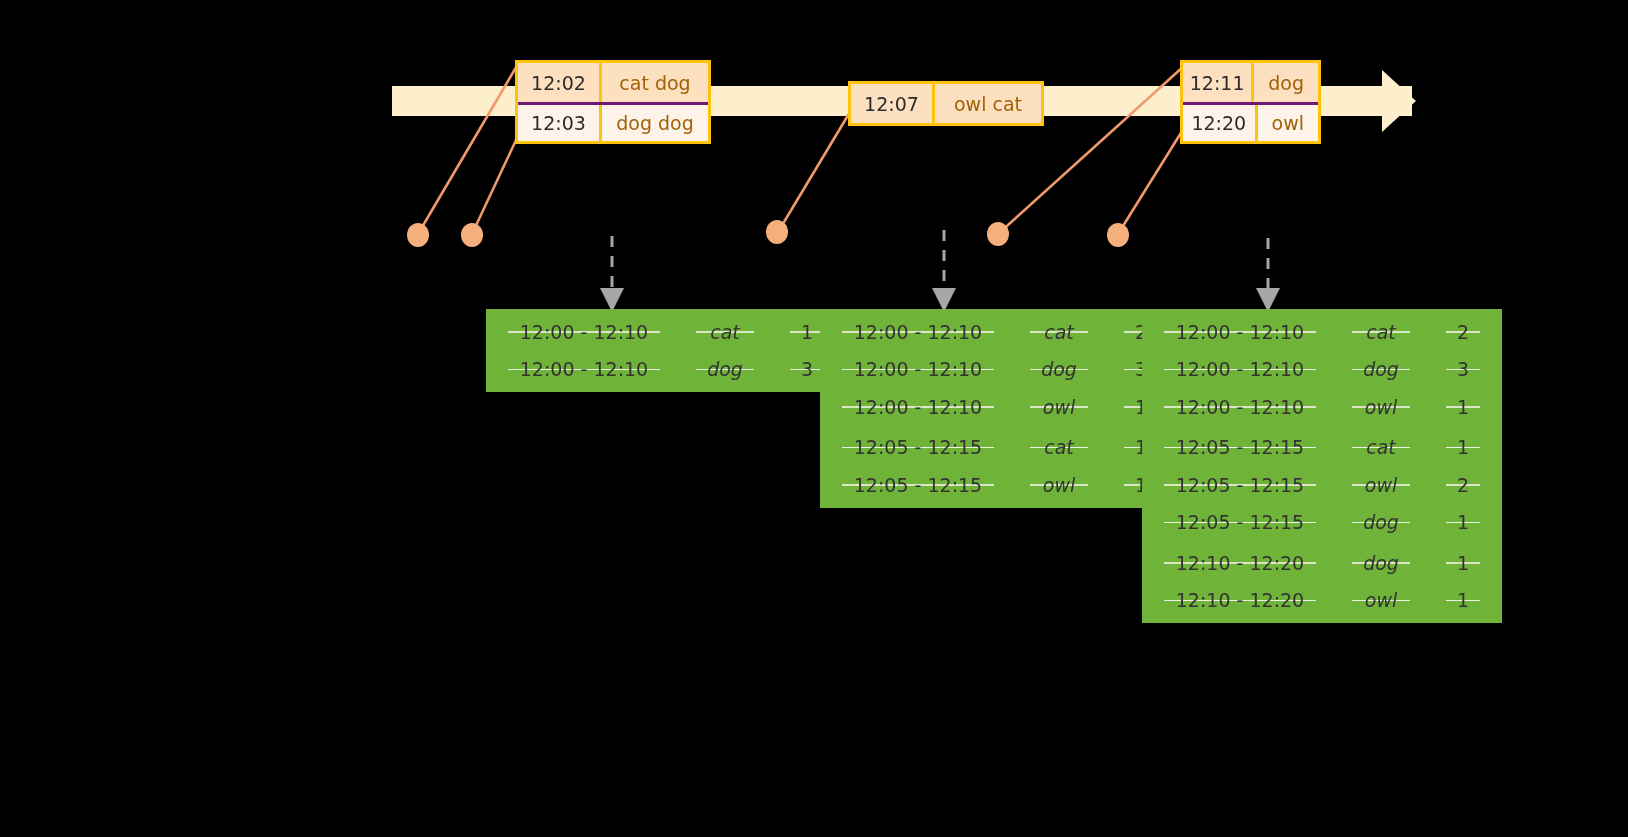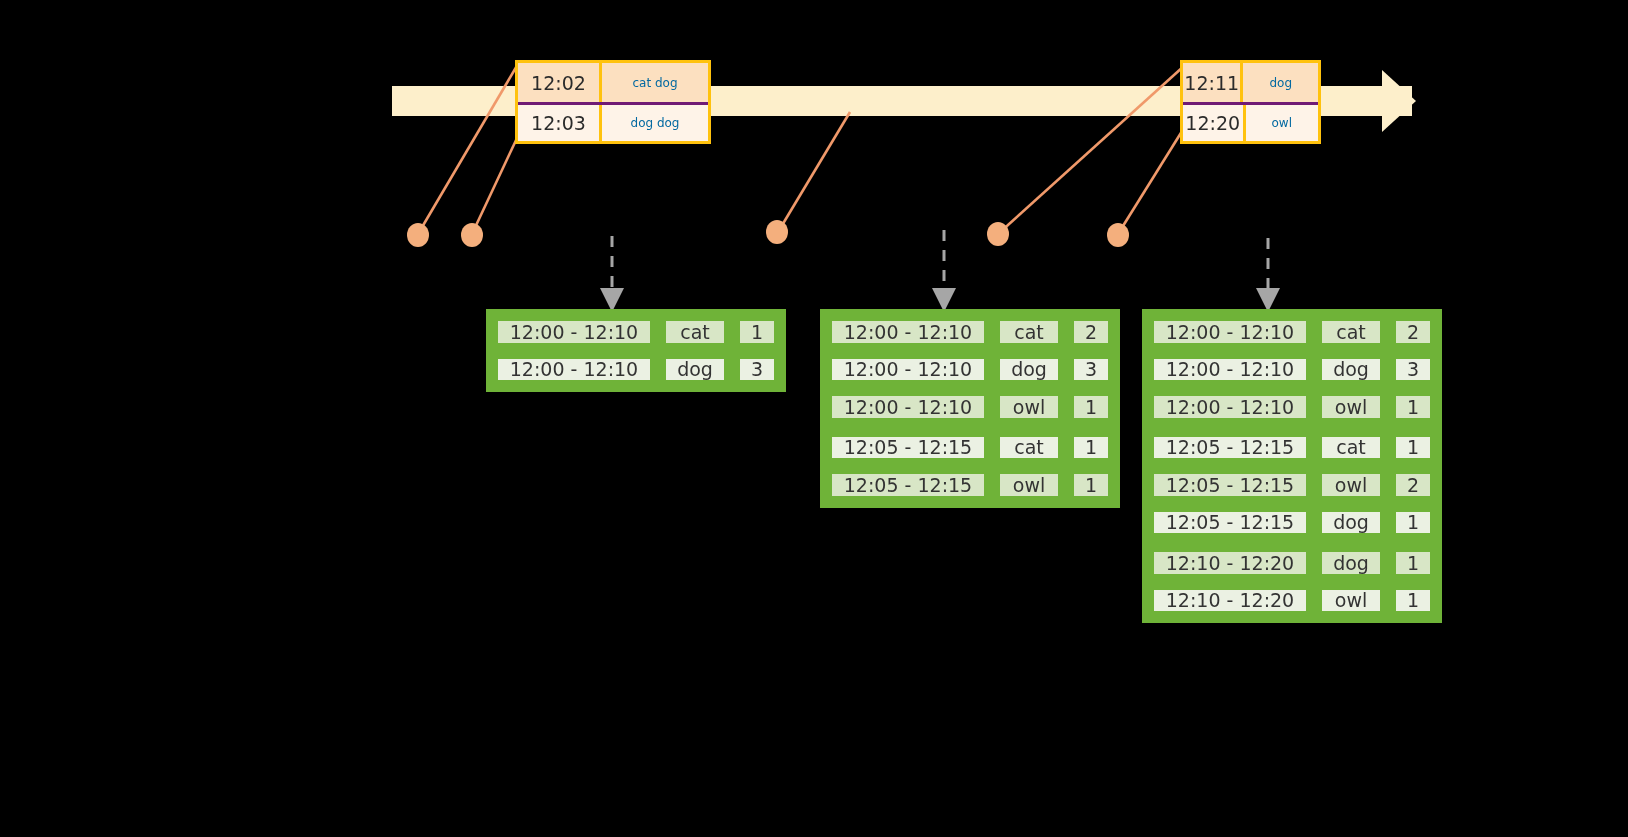--- a/index.html
+++ b/index.html
@@ -57,23 +57,23 @@
     font-size: 19px;
     color: #2b2b2b;
     border-right: 3px solid #FFC20E;
     box-sizing: border-box;
   }
   .ev-payload {
     flex: 1;
     display: flex;
     align-items: center;
     justify-content: center;
-    font-size: 12px;
-    color: #0369a1;
-    padding: 0 26px;
+    font-size: 19px;
+    color: #a16207;
+    padding: 0 14px;
     box-sizing: border-box;
     white-space: nowrap;
   }
 
   
   .result-table {
     position: absolute;
     border: 4px solid #6FB338;
     box-sizing: border-box;
     background: #6FB338;
@@ -86,25 +86,25 @@
   .res-row.shade-a .rcell { background: #D8E6C6; }
   .res-row.shade-b .rcell { background: #EBF1E3; }
 
   .rcell {
     display: flex;
     align-items: center;
     justify-content: center;
     font-size: 19px;
     color: #333333;
     box-sizing: border-box;
-    margin: 8px;
+    margin: 18px;
     white-space: nowrap;
   }
   .rc-window { width: 152px; }
-  .rc-key    { width: 58px; }
+  .rc-key    { width: 58px; font-style: italic; }
   .rc-count  { width: 34px; }
 
   
   .res-row.group-sep { margin-top: 3px; }
 </style>
 </head>
 <body>
 
 <div id="canvas">
 
@@ -147,20 +147,26 @@
     <div class="event-row shade-a">
       <div class="ev-time">12:02</div>
       <div class="ev-payload">cat dog</div>
     </div>
     <div class="event-row shade-b">
       <div class="ev-time">12:03</div>
       <div class="ev-payload">dog dog</div>
     </div>
   </div>
 
+  <div class="event-box" id="ebox2" style="left:836px; top:81px; width:196px;">
+    <div class="event-row shade-a">
+      <div class="ev-time">12:07</div>
+      <div class="ev-payload">owl cat</div>
+    </div>
+  </div>
 
   <div class="event-box" id="ebox3" style="left:1168px; top:60px; width:141px;">
     <div class="event-row shade-a">
       <div class="ev-time">12:11</div>
       <div class="ev-payload">dog</div>
     </div>
     <div class="event-row shade-b">
       <div class="ev-time">12:20</div>
       <div class="ev-payload">owl</div>
     </div>

